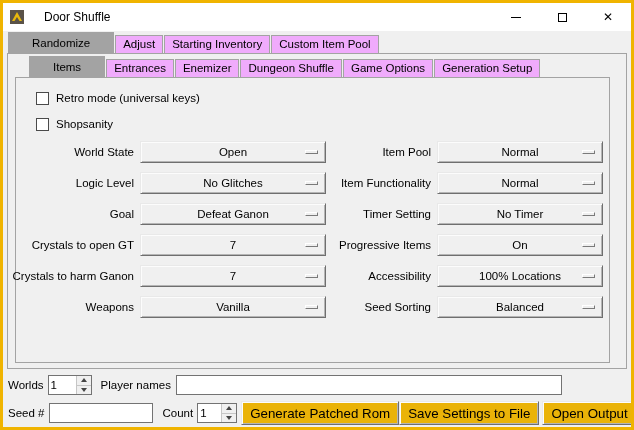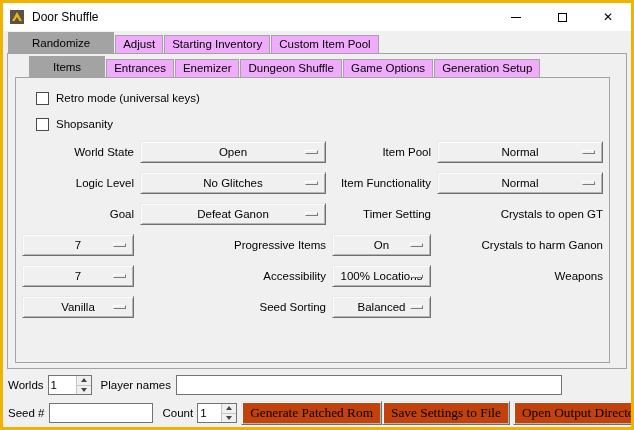--- a/index.html
+++ b/index.html
@@ -1,18 +1,18 @@
 <!DOCTYPE html>
 <html><head>
 <meta charset="utf-8">
 <style>
   * { box-sizing: border-box; margin: 0; padding: 0; font-family: "Liberation Sans", sans-serif; }
   body { width: 634px; height: 430px; background: #808080; }
   .window { width: 634px; height: 430px; border: 3px solid #f0b400; background: #f0f0f0; position: relative; overflow: hidden; }
-  .titlebar { height: 28px; background: #ffffff; display: flex; align-items: center; }
+  .titlebar { height: 28px; background: #ffffff; display: flex; align-items: center; gap: 12px; }
   .app-icon { width: 16px; height: 16px; margin: 0 7px 0 6px; flex: 0 0 auto; }
   .title { font-size: 12px; color: #000; }
   .win-controls { margin-left: auto; display: flex; height: 100%; }
   .win-btn { width: 46px; height: 100%; display: flex; align-items: center; justify-content: center; cursor: default; }
   .min-glyph { width: 10px; height: 1px; background: #000; }
   .max-glyph { width: 9px; height: 9px; border: 1px solid #000; }
   .close-glyph { font-size: 12px; line-height: 1; color: #000; }
 
   .main { position: relative; height: 396px; font-size: 11.5px; color: #000; }
 
@@ -39,21 +39,21 @@
   .row2 { top: 370px; height: 24px; }
   .lbl { white-space: nowrap; }
   .entry { background: #fff; border: 1px solid #737373; height: 20px; font-size: 11.5px; padding: 0 3px; outline: none; }
   .spinbox { display: flex; border: 1px solid #737373; background: #fff; height: 20px; }
   .spin-input { flex: 1; min-width: 0; border: none; font-size: 11.5px; padding: 0 2px; outline: none; background: #fff; }
   .spin-btns { width: 15px; display: flex; flex-direction: column; border-left: 1px solid #c6c6c6; }
   .spin-btn { flex: 1; display: flex; align-items: center; justify-content: center; background: #f0f0f0; cursor: default; }
   .spin-btn + .spin-btn { border-top: 1px solid #c6c6c6; }
   .tri-up { width: 0; height: 0; border-left: 3px solid transparent; border-right: 3px solid transparent; border-bottom: 4px solid #444; }
   .tri-down { width: 0; height: 0; border-left: 3px solid transparent; border-right: 3px solid transparent; border-top: 4px solid #444; }
-  .btn { height: 24px; padding: 0 8px; display: flex; align-items: center; justify-content: center; background: #c2410c; border: 1px solid; border-color: #e9e9e9 #6f6f6f #6f6f6f #e9e9e9; box-shadow: inset 1px 1px 0 #fcfcfc, inset -1px -1px 0 #b5b5b5; white-space: nowrap; cursor: default; font-family: Liberation Serif, serif; }
+  .btn { height: 24px; padding: 0 8px; display: flex; align-items: center; justify-content: center; background: #eab308; border: 1px solid; border-color: #e9e9e9 #6f6f6f #6f6f6f #e9e9e9; box-shadow: inset 1px 1px 0 #fcfcfc, inset -1px -1px 0 #b5b5b5; white-space: nowrap; cursor: default; }
   .spacer { flex: 1; }
 </style>
 </head>
 <body>
 
 <div class="window">
 
   <div class="titlebar">
     <svg class="app-icon" viewBox="0 0 16 16">
       <rect x="1" y="1" width="14" height="14" fill="#5a5248"></rect>
@@ -111,20 +111,24 @@
             <span>Normal</span>
             <span class="dd-indicator"></span>
           </div>
 
         <span class="opt-label">Goal</span>
         <div class="dropdown">
             <span>Defeat Ganon</span>
             <span class="dd-indicator"></span>
           </div>
         <span class="opt-label">Timer Setting</span>
+        <div class="dropdown">
+            <span>No Timer</span>
+            <span class="dd-indicator"></span>
+          </div>
 
         <span class="opt-label">Crystals to open GT</span>
         <div class="dropdown">
             <span>7</span>
             <span class="dd-indicator"></span>
           </div>
         <span class="opt-label">Progressive Items</span>
         <div class="dropdown">
             <span>On</span>
             <span class="dd-indicator"></span>

